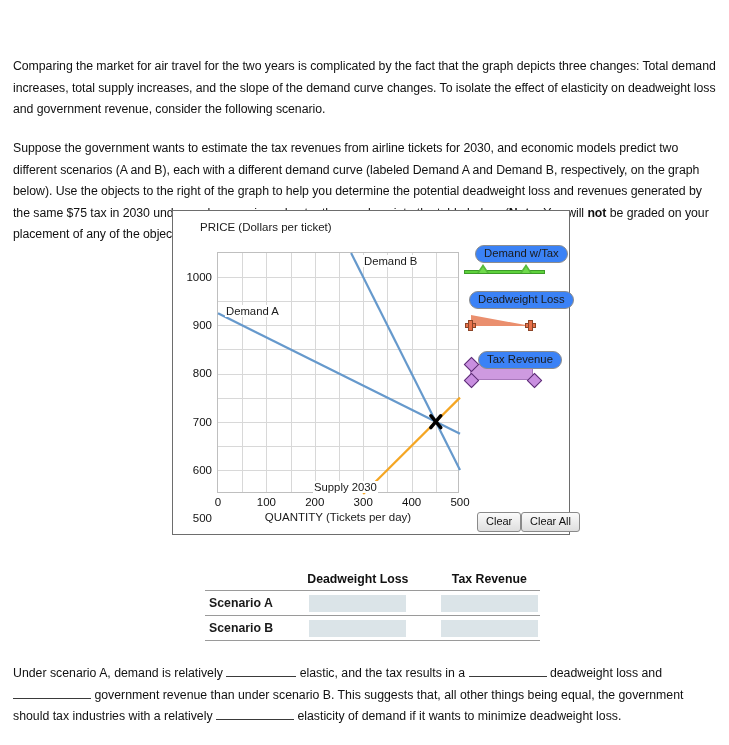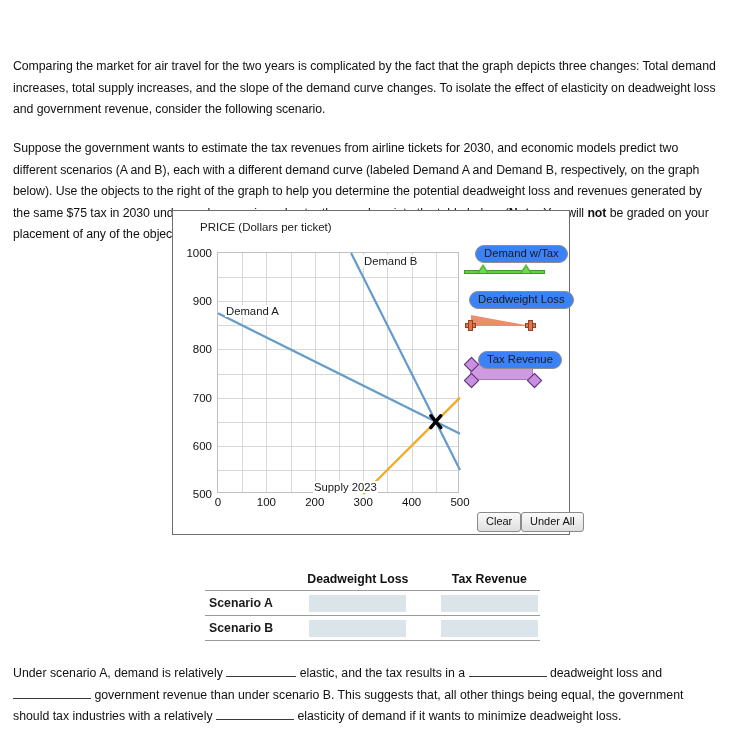--- a/index.html
+++ b/index.html
@@ -45,20 +45,21 @@
     box-sizing:border-box;
     overflow:visible;
   }
   .gridv,.gridh{position:absolute;background:#d8d8d8;}
   .gridv{width:1px;top:0;bottom:0;}
   .gridh{height:1px;left:0;right:0;}
   .ytick{
     position:absolute;right:100%;margin-right:6px;
     font-size:11.5px;color:#111;transform:translateY(-50%);
     white-space:nowrap;
+    margin-top:24px;
   }
   .xtick{
     position:absolute;top:100%;margin-top:4px;
     font-size:11.5px;color:#111;transform:translateX(-50%);
     white-space:nowrap;
   }
   #quantity-axis-title{
     position:absolute;left:44px;top:300px;width:242px;
     text-align:center;font-size:11.5px;color:#1a1a1a;white-space:nowrap;
   }
@@ -213,23 +214,24 @@
       <line x1="145.2" y1="241" x2="242" y2="144.6" stroke="#f5a623" stroke-width="2.2"></line>
 
       <g>
         <line x1="212.8" y1="162.7" x2="222.8" y2="174.7" stroke="#000" stroke-width="3.4" stroke-linecap="round"></line>
         <line x1="222.8" y1="162.7" x2="212.8" y2="174.7" stroke="#000" stroke-width="3.4" stroke-linecap="round"></line>
       </g>
     </svg>
 
     <div class="curve-label" style="left:7px;top:52px">Demand A</div>
     <div class="curve-label" style="left:145px;top:2px">Demand B</div>
-    <div class="curve-label" style="left:95px;top:228px">Supply 2023</div>
-  </div>
-
+    <div class="curve-label" style="left:95px;top:228px">Supply 2030</div>
+  </div>
+
+  <div id="quantity-axis-title">QUANTITY (Tickets per day)</div>
 
   <div class="tool">
     <div class="pill" style="left:302px;top:34px">Demand w/Tax</div>
     <div class="greenbar" style="left:291px;top:59px;width:81px"></div>
     <div class="tri" style="left:304px;top:53px"></div>
     <div class="tri-in" style="left:306px;top:56px"></div>
     <div class="tri" style="left:347px;top:53px"></div>
     <div class="tri-in" style="left:349px;top:56px"></div>
   </div>
 
@@ -245,21 +247,21 @@
   <div class="tool">
     <div class="purplebar" style="left:297px;top:153px;width:63px;height:16px"></div>
     <div class="pill" style="left:305px;top:140px">Tax Revenue</div>
     <div class="diamond" style="left:293px;top:148px"></div>
     <div class="diamond" style="left:293px;top:164px"></div>
     <div class="diamond" style="left:356px;top:164px"></div>
   </div>
 </div>
 
 <div class="btn" id="help-button">Clear</div>
-<div class="btn" id="clear-button">Under All</div>
+<div class="btn" id="clear-button">Clear All</div>
 
 <table id="answer-table">
   <thead>
     <tr>
       <th class="blank"></th>
       <th>Deadweight Loss</th>
       <th class="spacer"></th>
       <th>Tax Revenue</th>
     </tr>
   </thead>

